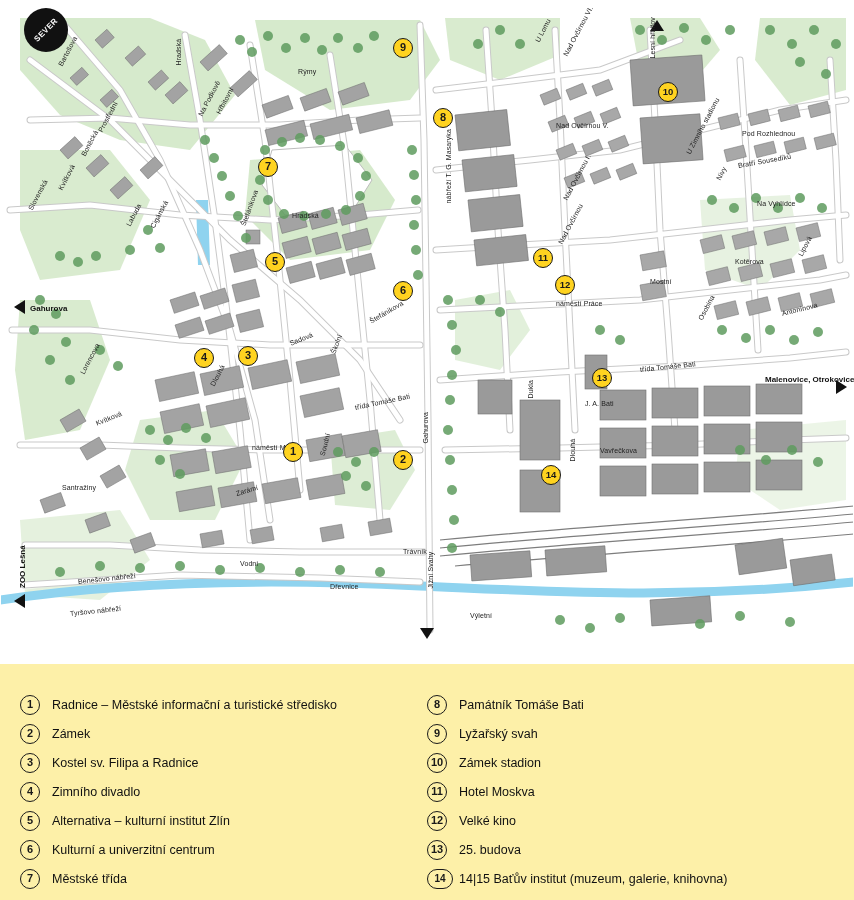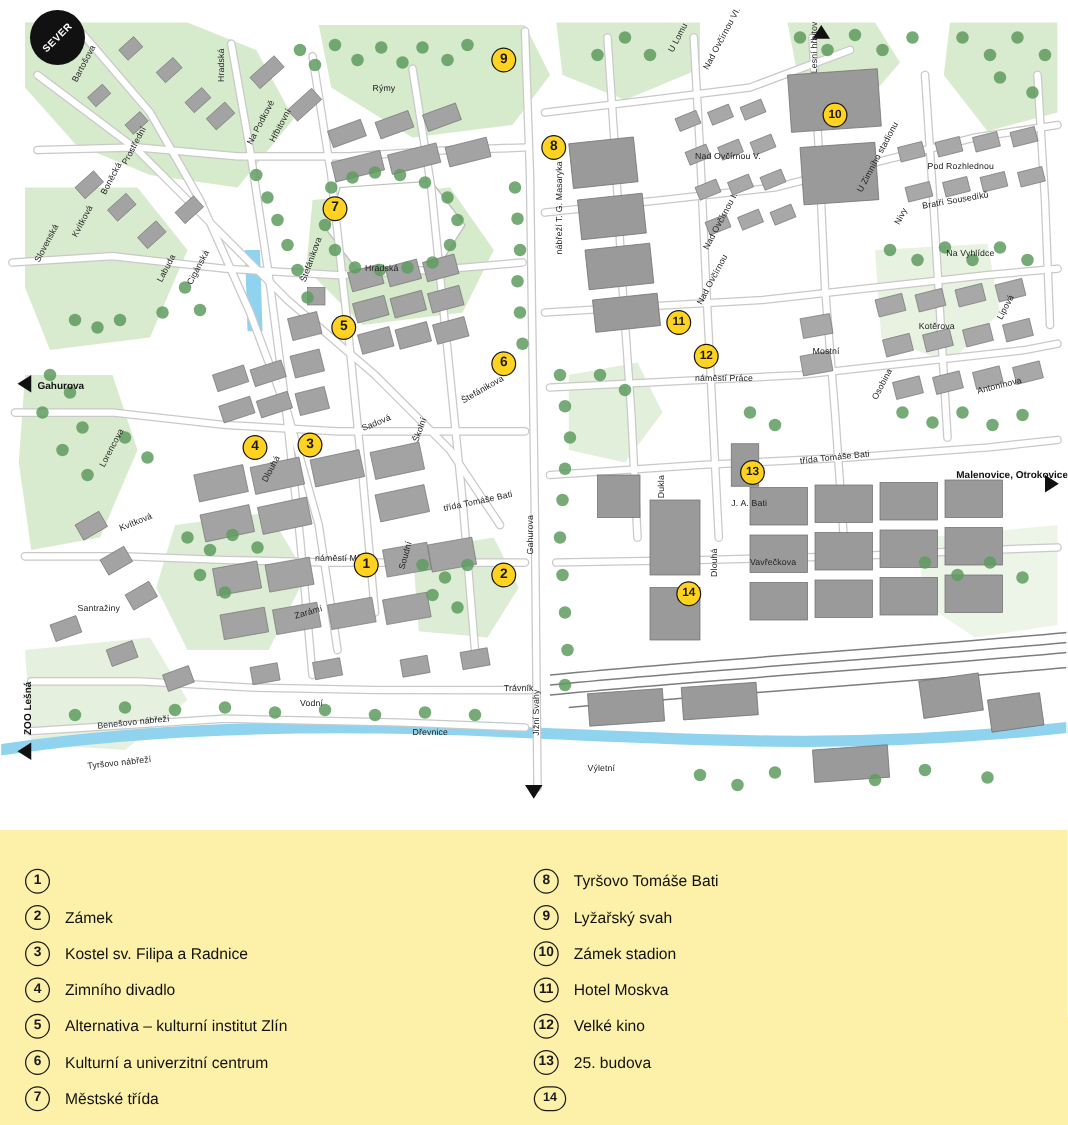--- a/index.html
+++ b/index.html
@@ -616,20 +616,21 @@
         <div class="poi-marker" style="left: 592px; top: 368px; font-size: 9.5px;">13</div>
         <div class="poi-marker" style="left: 541px; top: 465px; font-size: 9.5px;">14</div>
       </div>
   </div>
 
   <div id="legend">
     <div id="legend-inner">
         <div class="legend-col">
           <div class="legend-item">
             <span class="legend-num">1</span>
+            <span class="legend-text">Radnice – Městské informační a turistické středisko</span>
           </div>
           <div class="legend-item">
             <span class="legend-num">2</span>
             <span class="legend-text">Zámek</span>
           </div>
           <div class="legend-item">
             <span class="legend-num">3</span>
             <span class="legend-text">Kostel sv. Filipa a Radnice</span>
           </div>
           <div class="legend-item">
@@ -645,21 +646,21 @@
             <span class="legend-text">Kulturní a univerzitní centrum</span>
           </div>
           <div class="legend-item">
             <span class="legend-num">7</span>
             <span class="legend-text">Městské třída</span>
           </div>
         </div>
         <div class="legend-col">
           <div class="legend-item">
             <span class="legend-num">8</span>
-            <span class="legend-text">Tyršovo Tomáše Bati</span>
+            <span class="legend-text">Památník Tomáše Bati</span>
           </div>
           <div class="legend-item">
             <span class="legend-num">9</span>
             <span class="legend-text">Lyžařský svah</span>
           </div>
           <div class="legend-item">
             <span class="legend-num">10</span>
             <span class="legend-text">Zámek stadion</span>
           </div>
           <div class="legend-item">
@@ -669,18 +670,19 @@
           <div class="legend-item">
             <span class="legend-num">12</span>
             <span class="legend-text">Velké kino</span>
           </div>
           <div class="legend-item">
             <span class="legend-num">13</span>
             <span class="legend-text">25. budova</span>
           </div>
           <div class="legend-item">
             <span class="legend-num wide">14</span>
+            <span class="legend-text">14|15 Baťův institut (muzeum, galerie, knihovna)</span>
           </div>
         </div>
       </div>
   </div>
 
 </div>
 
 </body></html>

